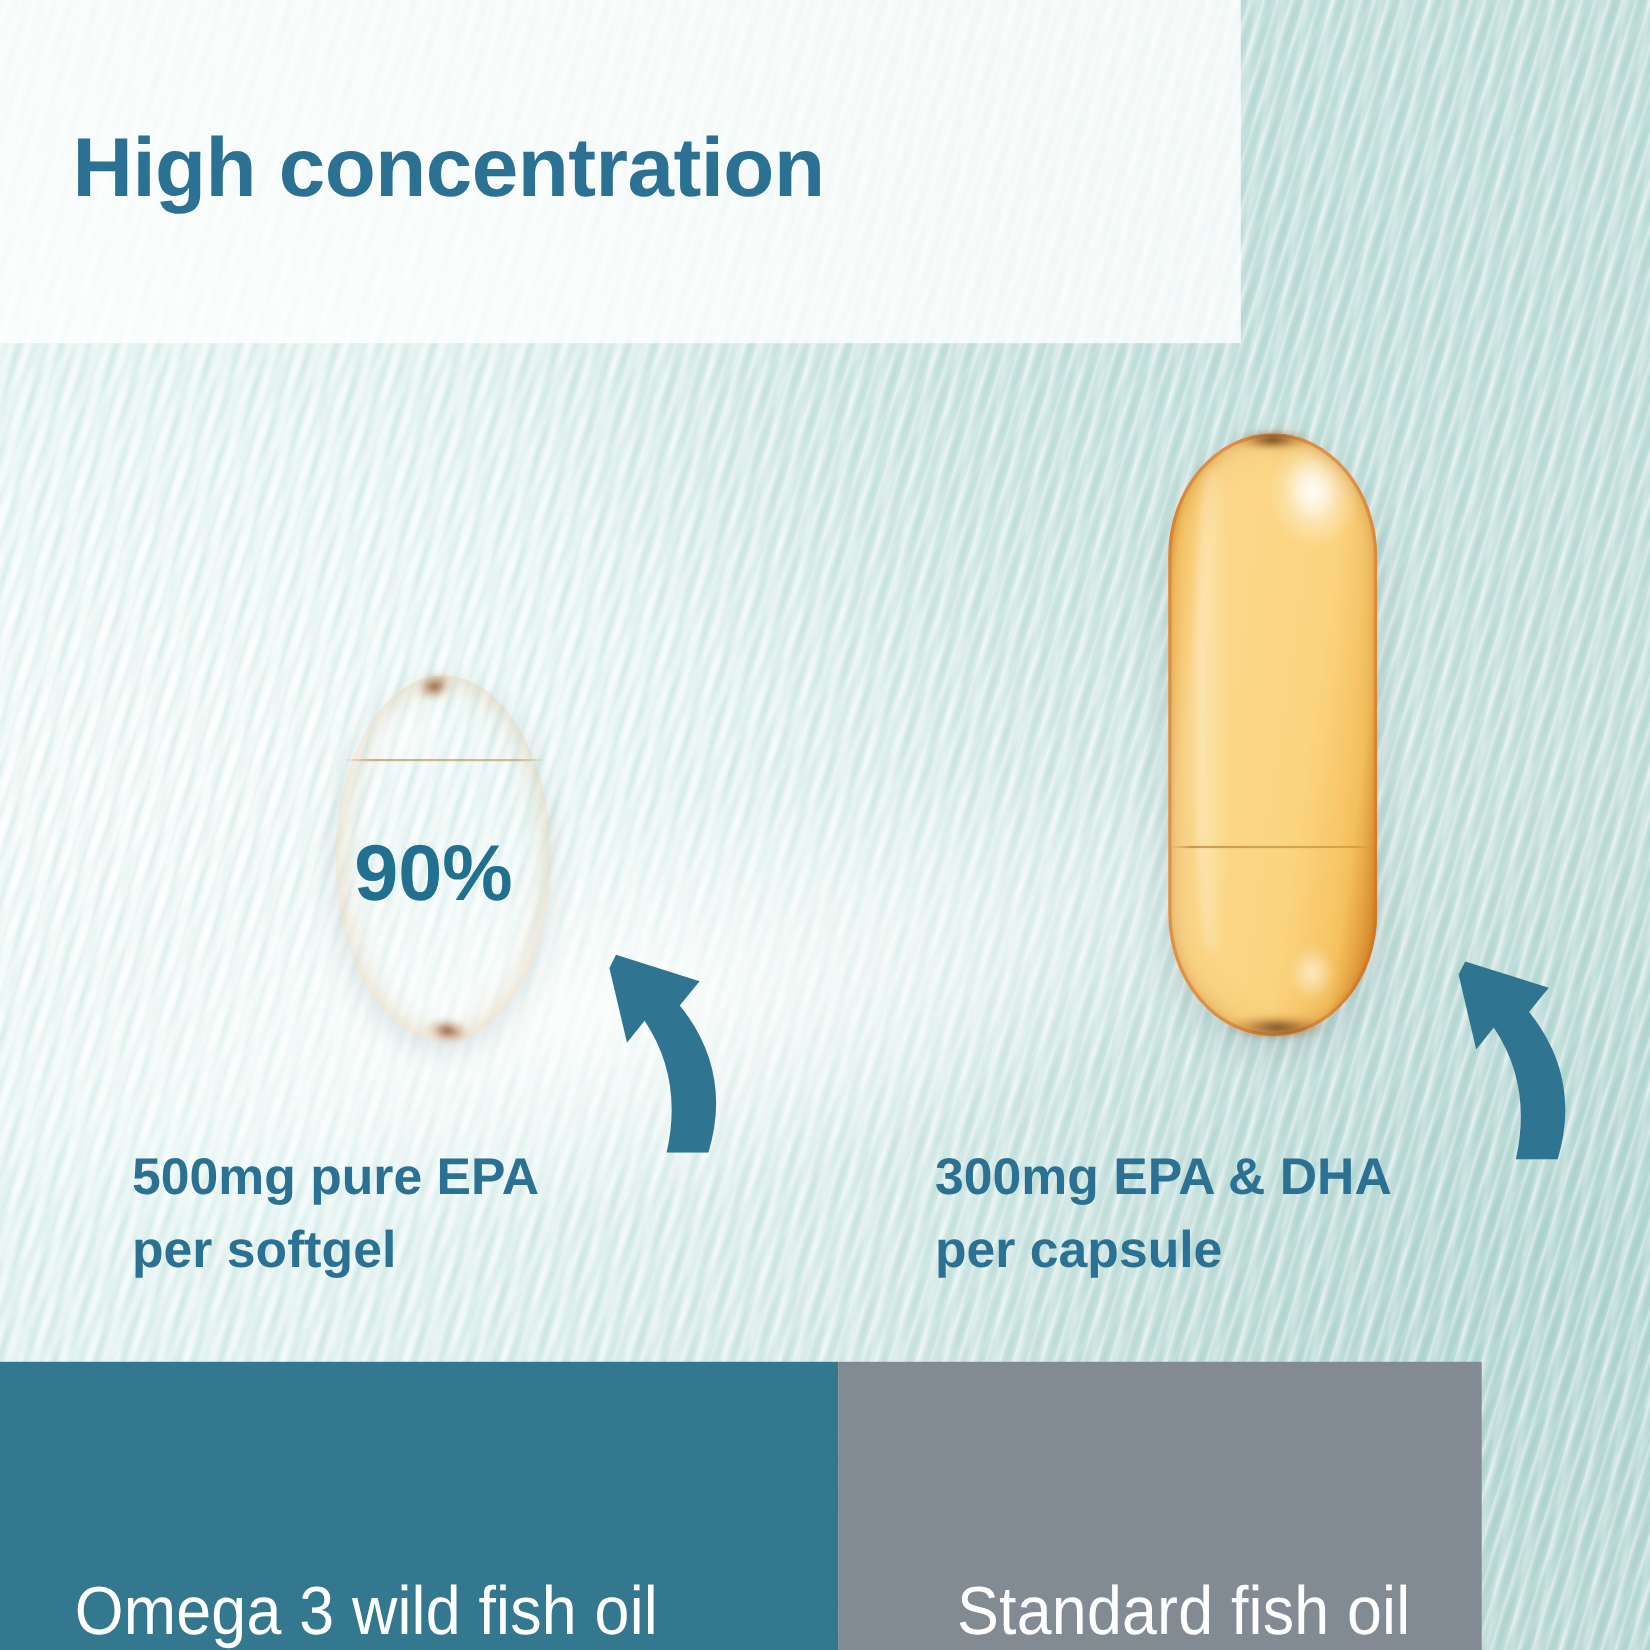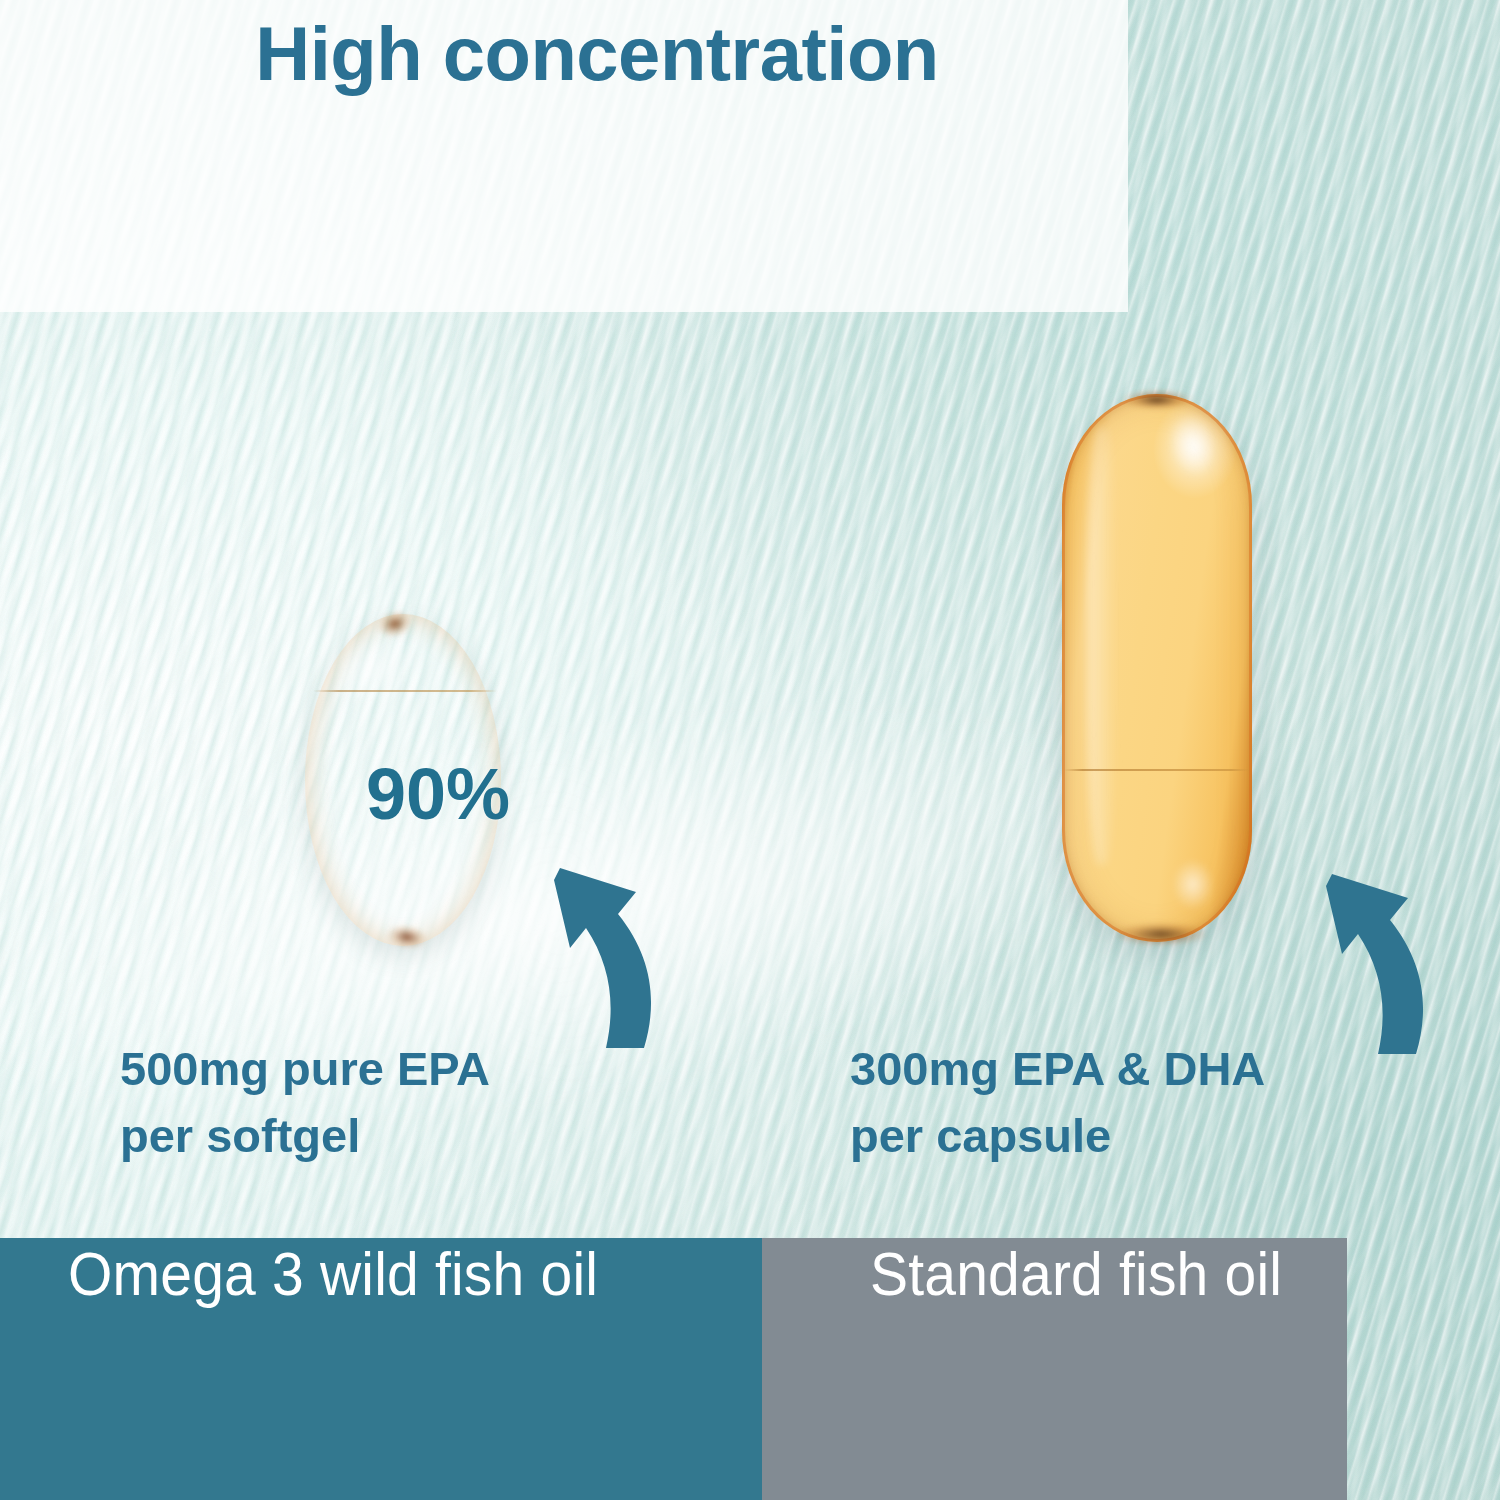--- a/index.html
+++ b/index.html
@@ -87,21 +87,21 @@
     filter:blur(10px);
   }
 
   
   .headline-panel{
     position:absolute;
     left:0; top:0;
     width:1128px; height:312px;
     background:rgba(255,255,255,.80);
     display:flex;
-    flex-direction:row;
+    flex-direction:column;
     justify-content:center;
     padding:0 0 6px 66px;
     gap:25px;
   }
   .headline-line{
     color:#2b7193;
     font-weight:700;
     font-size:76px;
     line-height:1.42;
     letter-spacing:-.5px;
@@ -234,21 +234,20 @@
     filter:blur(4px);
   }
 
   .pct-label{
     position:absolute;
     color:#22708f;
     font-weight:700;
     line-height:1;
     text-shadow:0 1px 2px rgba(255,255,255,.35);
     white-space:nowrap;
-    margin-left:44px;
   }
   .pct-small{ left:322px; top:758px; font-size:72px; }
   .pct-large{ left:1090px; top:793px; font-size:70px; }
 
   
   .arrow{ position:absolute; }
   .arrow-left{  left:540px;  top:852px;  width:122px; height:196px; }
   .arrow-right{ left:1312px; top:858px;  width:122px; height:196px; }
 
   
@@ -267,21 +266,21 @@
   
   .footer{
     position:absolute;
     left:0; bottom:0;
     width:1500px; height:262px;
     display:flex;
   }
   .footer-cell{
     height:100%;
     display:flex;
-    align-items:flex-start;
+    align-items:flex-end;
   }
   .footer-left{
     width:762px;
     background:#33788f;
     padding-left:68px;
   }
   .footer-right{
     width:585px;
     background:#828b93;
     padding-left:108px;

